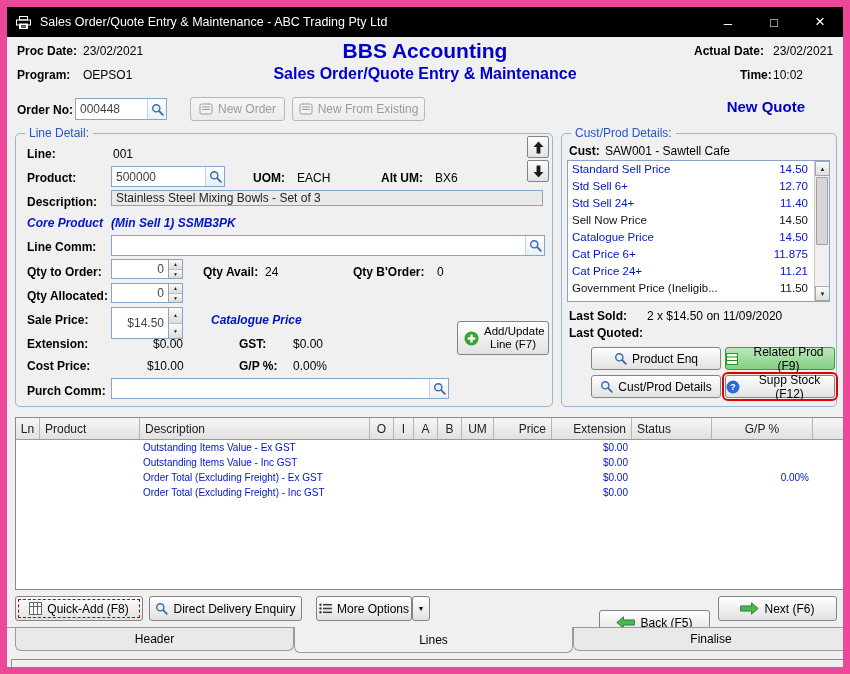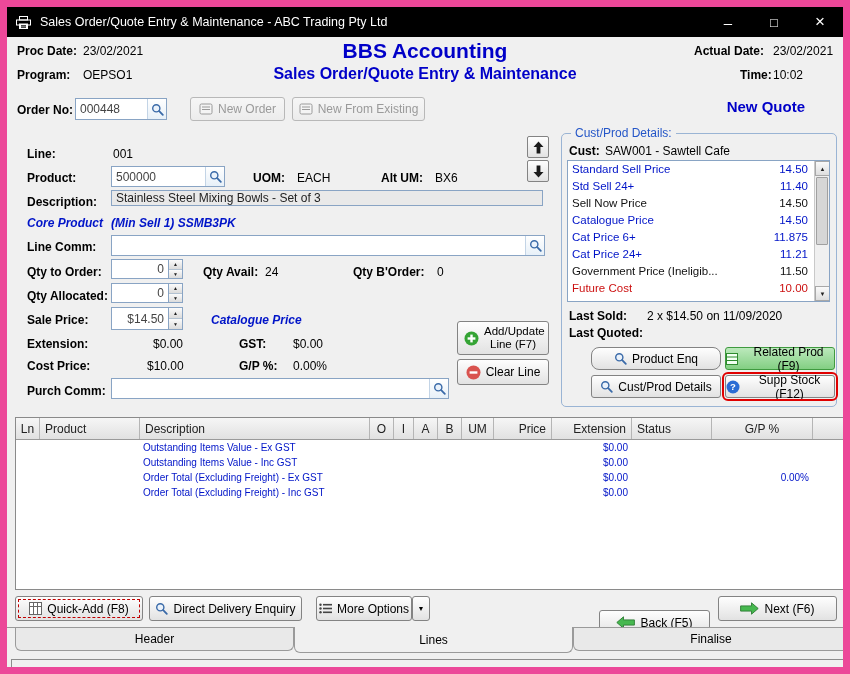--- a/index.html
+++ b/index.html
@@ -139,20 +139,23 @@
       <svg width="14" height="12" viewBox="0 0 14 12">
           <rect x="1" y="1" width="12" height="10" rx="1.5" fill="#f4f4f4" stroke="#9a9a9a"></rect>
           <line x1="3" y1="4" x2="11" y2="4" stroke="#9a9a9a"></line>
           <line x1="3" y1="6.5" x2="11" y2="6.5" stroke="#9a9a9a"></line>
         </svg>
     </span>
     <span>New From Existing</span>
   </button>
   <span class="abs" style="right:38px; top:91px; font-size:15px; font-weight:bold; color:#0000c8;">New Quote</span>
 
+  <div class="gb" style="left:8px; top:126px; width:538px; height:274px;">
+    <span class="gb-title">Line Detail:</span>
+  </div>
 
   <span class="lbl" style="left:20px; top:140px;">Line:</span>
   <span class="val" style="left:106px; top:140px;">001</span>
   <button class="btn sq" style="left:520px; top:129px; width:22px; height:22px;">
     <span class="icon">
         <svg width="11" height="13" viewBox="0 0 11 13">
           <path d="M5.5 0.5 L10.5 6 H7.4 V12.5 H3.6 V6 H0.5 Z" fill="#1a1a1a"></path>
         </svg>
       </span>
   </button>
@@ -214,21 +217,21 @@
   <span class="lbl" style="left:20px; top:282px;">Qty Allocated:</span>
   <div class="input-wrap" style="left:104px; top:276px; width:72px; height:20px;">
     <input class="ra" value="0" style="">
     <span class="spin">
         <div>▲</div>
         <div>▼</div>
       </span>
   </div>
 
   <span class="lbl" style="left:20px; top:306px;">Sale Price:</span>
-  <div class="input-wrap" style="left:104px; top:300px; width:72px; height:23px;">
+  <div class="input-wrap" style="left:104px; top:300px; width:72px; height:32px;">
     <input class="ra" value="$14.50" style="">
     <span class="spin">
         <div>▲</div>
         <div>▼</div>
       </span>
   </div>
   <span class="note" style="left:204px; top:306px;">Catalogue Price</span>
 
   <span class="lbl" style="left:20px; top:330px;">Extension:</span>
   <span class="val" style="left:146px; top:330px;">$0.00</span>
@@ -254,41 +257,36 @@
   <button class="btn" style="left:450px; top:314px; width:92px; height:34px;">
     <span class="icon">
       <svg width="15" height="15" viewBox="0 0 15 15">
           <circle cx="7.5" cy="7.5" r="7" fill="#35a435"></circle>
           <rect x="3.6" y="6.3" width="7.8" height="2.4" fill="#fff"></rect>
           <rect x="6.3" y="3.6" width="2.4" height="7.8" fill="#fff"></rect>
         </svg>
     </span>
     <span class="two-line" style="width:58px;">Add/Update Line (F7)</span>
   </button>
-  <button class="btn" style="left:450px; top:352px; width:92px; height:26px;">
-    <span class="icon">
-      <svg width="15" height="15" viewBox="0 0 15 15">
-          <circle cx="7.5" cy="7.5" r="7" fill="#d9534f"></circle>
-          <rect x="3.6" y="6.3" width="7.8" height="2.4" fill="#fff"></rect>
-        </svg>
-    </span>
-    <span>Clear Line</span>
-  </button>
 
   <div class="gb" style="left:554px; top:126px; width:276px; height:274px;">
     <span class="gb-title">Cust/Prod Details:</span>
   </div>
 
   <span class="lbl" style="left:562px; top:137px;">Cust:</span>
   <span class="val" style="left:598px; top:137px;">SAW001 - Sawtell Cafe</span>
 
   <div class="pricelist" style="left:560px; top:153px; width:263px; height:142px;">
     <div class="price-row" data-color="blue">
       <span class="pl">Standard Sell Price</span>
         <span class="pv">14.50</span>
+      </div>
+    <div class="price-row" data-color="blue">
+      <span class="pl">Std Sell 6+</span>
+        <span class="pv">12.70</span>
       </div>
     <div class="price-row" data-color="blue">
       <span class="pl">Std Sell 24+</span>
         <span class="pv">11.40</span>
       </div>
     <div class="price-row" data-color="black">
       <span class="pl">Sell Now Price</span>
         <span class="pv">14.50</span>
       </div>
     <div class="price-row" data-color="blue">
@@ -316,21 +314,21 @@
       <div class="vs-thumb" style="top:16px; height:68px;"></div>
       <div class="vs-btn" style="bottom:0;">▼</div>
     </div>
   </div>
 
   <span class="lbl" style="left:562px; top:302px;">Last Sold:</span>
   <span class="val" style="left:640px; top:302px;">2 x $14.50 on 11/09/2020</span>
   <span class="lbl" style="left:562px; top:319px;">Last Quoted:</span>
   <span class="val" style="left:650px; top:319px;"></span>
 
-  <button class="btn" style="left:584px; top:340px; width:130px; height:23px;border-radius:8px;">
+  <button class="btn" style="left:584px; top:340px; width:130px; height:23px;">
     <span class="icon">
       <svg width="13" height="13" viewBox="0 0 13 13">
           <circle cx="5.3" cy="5.3" r="3.6" fill="#eaf2fb" stroke="#3a6aa8" stroke-width="1.4"></circle>
           <line x1="8.2" y1="8.2" x2="11.8" y2="11.8" stroke="#3a6aa8" stroke-width="1.8" stroke-linecap="round"></line>
         </svg>
     </span>
     <span>Product Enq</span>
   </button>
   <button class="btn green" style="left:718px; top:340px; width:110px; height:23px;">
     <span class="icon">

